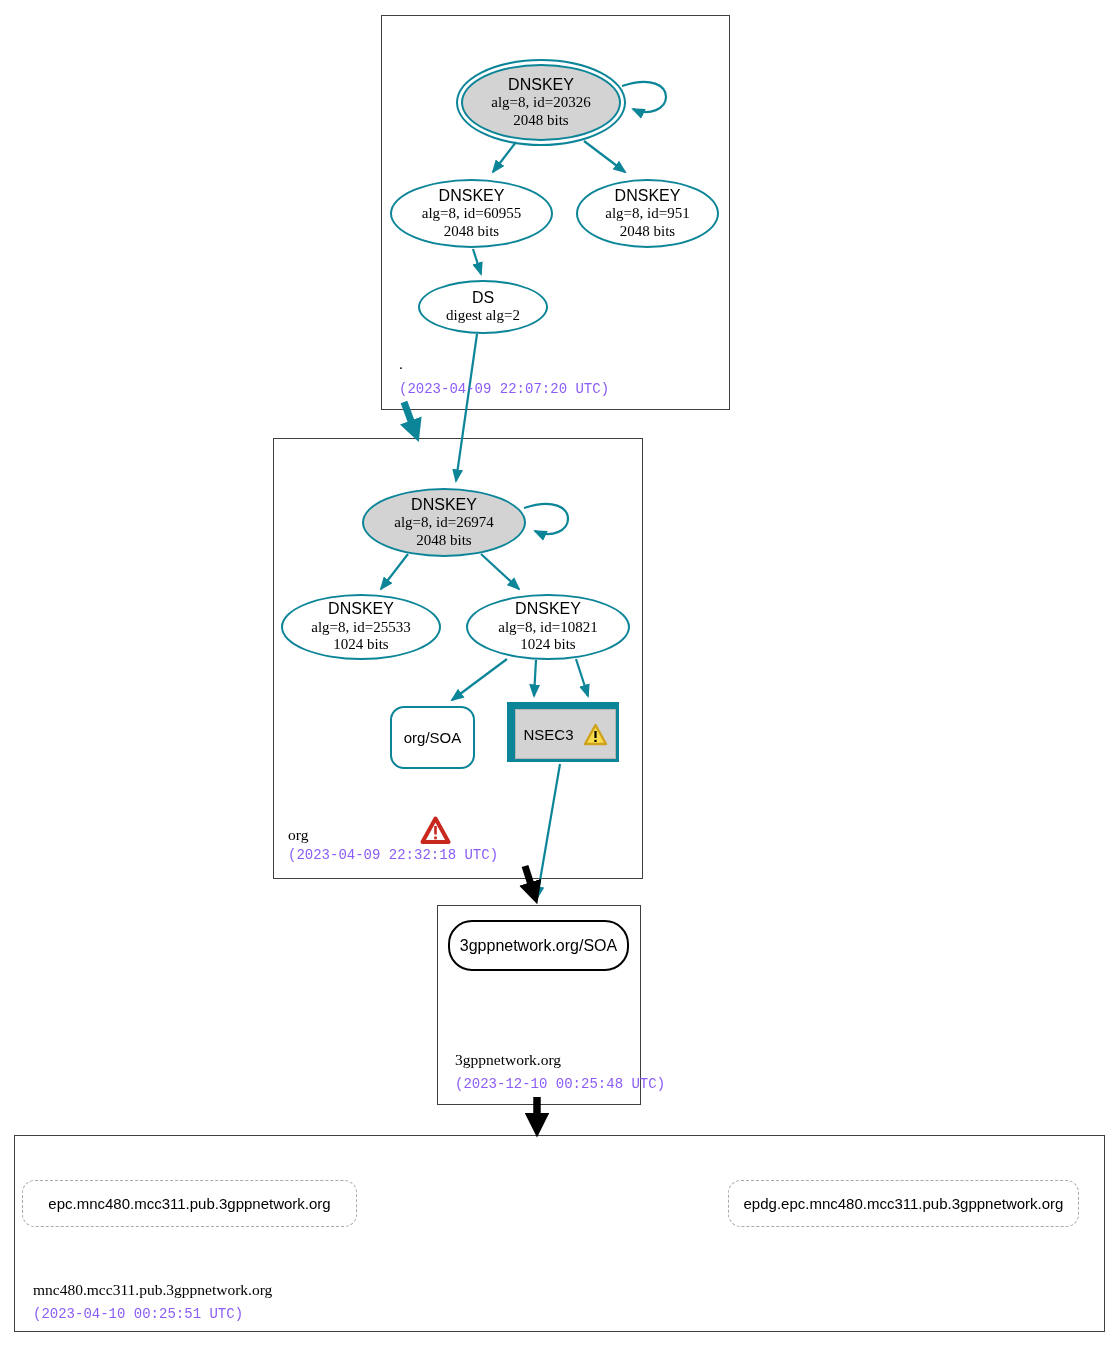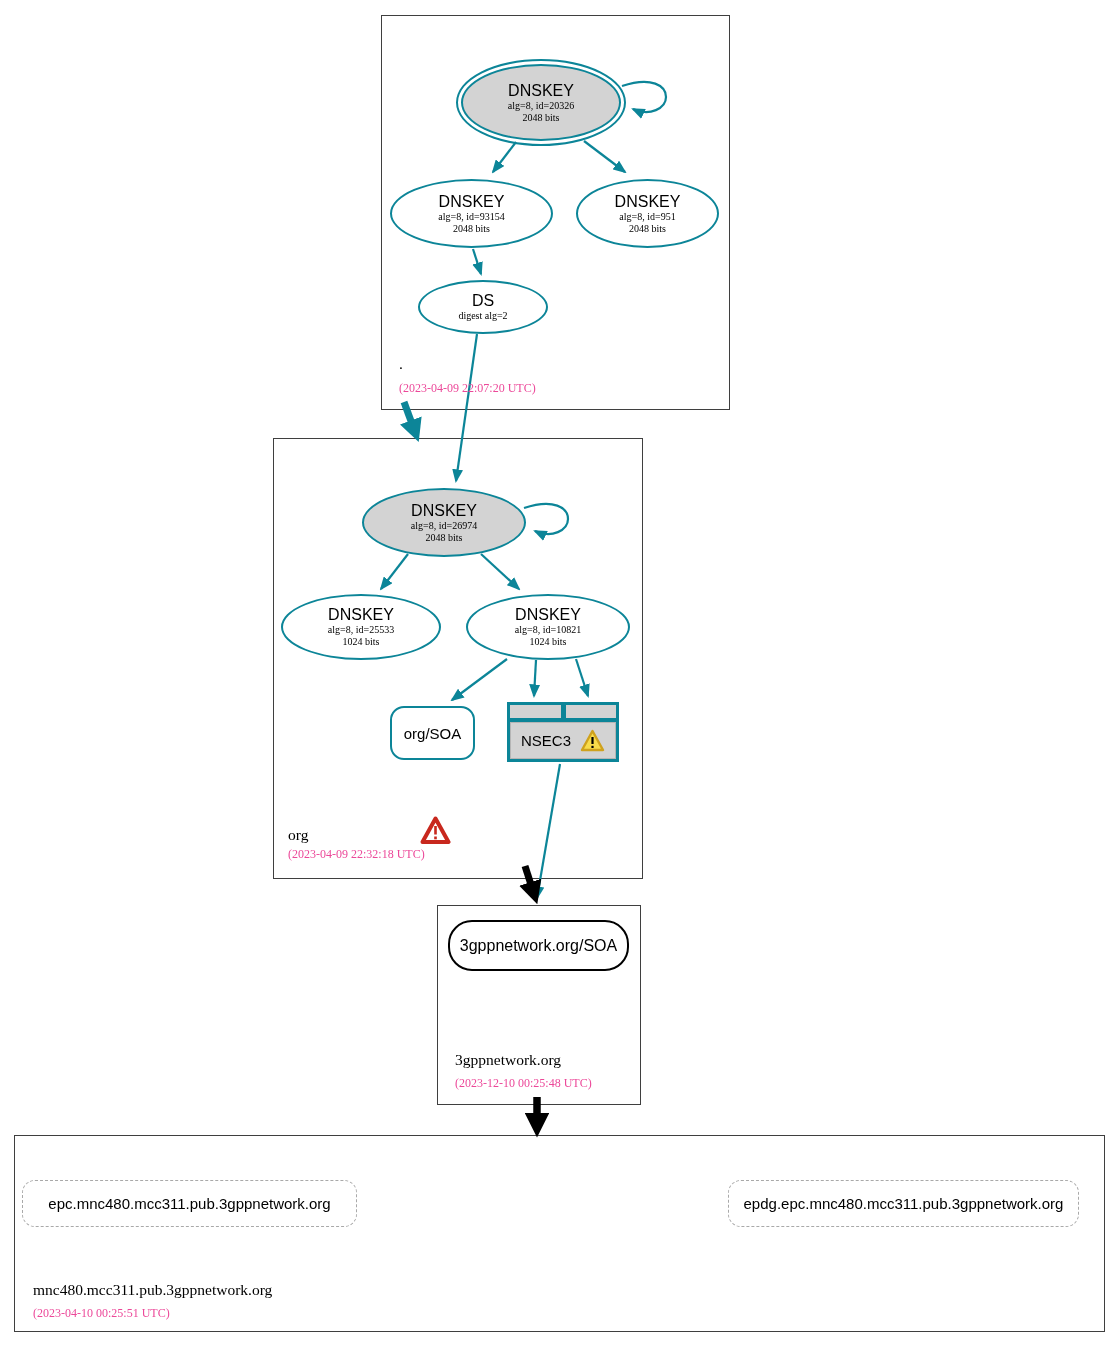--- a/index.html
+++ b/index.html
@@ -9,35 +9,35 @@
   svg.edges{position:absolute;left:0;top:0;pointer-events:none;}
   .ell{position:absolute;border:2.5px solid #0c8598;border-radius:50%;
        display:flex;flex-direction:column;align-items:center;justify-content:center;
        text-align:center;background:#fff;box-sizing:border-box;}
   .ell.gray{background:#d3d3d3;}
   .ring-outer{position:absolute;border:2.5px solid #0c8598;border-radius:50%;box-sizing:border-box;}
   .ring-inner{position:absolute;inset:3px;border:2.5px solid #0c8598;border-radius:50%;
        background:#d3d3d3;display:flex;flex-direction:column;align-items:center;
        justify-content:center;text-align:center;}
   .node-title{font-size:16px;color:#000;line-height:1.15;}
-  .node-sub{font-family:"Liberation Serif",serif;font-size:10px;color:#000;line-height:1.18;}
+  .node-sub{font-family:"Liberation Serif",serif;font-size:15px;color:#000;line-height:1.18;}
   .rrect{position:absolute;background:#fff;box-sizing:border-box;
          display:flex;align-items:center;justify-content:center;text-align:center;
          font-size:15px;color:#000;}
   .rrect.teal{border:2.5px solid #0c8598;border-radius:14px;}
   .rrect.black{border:2px solid #000;border-radius:24px;font-size:16px;}
   .rrect.dashed{border:1.6px dashed #a9a9a9;border-radius:13px;}
   .nsec3{position:absolute;box-sizing:border-box;border:3px solid #0c8598;background:#0c8598;
-         display:flex;flex-direction:column;}
+         display:flex;flex-direction:row;}
   .nsec3-head{display:flex;height:13px;gap:5px;}
   .nsec3-cell{flex:1;background:#d3d3d3;}
   .nsec3-body{flex:1;margin-top:4px;background:#d3d3d3;border:1px solid #b5b5b5;
         display:flex;align-items:center;justify-content:center;gap:9px;font-size:15px;color:#000;}
   .zlabel{position:absolute;font-family:"Liberation Serif",serif;font-size:15.5px;color:#000;}
-  .zts{position:absolute;font-family:Liberation Serif, serif;font-size:12px;color:#ec4899;}
+  .zts{position:absolute;font-family:Liberation Mono, monospace;font-size:14px;color:#8b5cf6;}
   .icon{position:absolute;}
 </style>
 </head>
 <body>
 
 <div id="stage">
 
   <div class="zonebox" style="left:381px;top:15px;width:347px;height:393px;"></div>
   <div class="zonebox" style="left:273px;top:438px;width:368px;height:439px;"></div>
   <div class="zonebox" style="left:437px;top:905px;width:202px;height:198px;"></div>
@@ -77,21 +77,21 @@
   <div class="ring-outer" style="left:456px;top:59px;width:170px;height:87px;">
     <div class="ring-inner">
       <div class="node-title">DNSKEY</div>
       <div class="node-sub">alg=8, id=20326</div>
       <div class="node-sub">2048 bits</div>
     </div>
   </div>
 
   <div class="ell" style="left:390px;top:179px;width:163px;height:69px;">
     <div class="node-title">DNSKEY</div>
-    <div class="node-sub">alg=8, id=93154</div>
+    <div class="node-sub">alg=8, id=60955</div>
     <div class="node-sub">2048 bits</div>
   </div>
 
   <div class="ell" style="left:576px;top:179px;width:143px;height:69px;">
     <div class="node-title">DNSKEY</div>
     <div class="node-sub">alg=8, id=951</div>
     <div class="node-sub">2048 bits</div>
   </div>
 
   <div class="ell" style="left:418px;top:280px;width:130px;height:54px;">
@@ -113,21 +113,21 @@
     <div class="node-sub">alg=8, id=25533</div>
     <div class="node-sub">1024 bits</div>
   </div>
 
   <div class="ell" style="left:466px;top:594px;width:164px;height:66px;">
     <div class="node-title">DNSKEY</div>
     <div class="node-sub">alg=8, id=10821</div>
     <div class="node-sub">1024 bits</div>
   </div>
 
-  <div class="rrect teal" style="left:390px;top:706px;width:85px;height:54px;">
+  <div class="rrect teal" style="left:390px;top:706px;width:85px;height:63px;">
     <span>org/SOA</span>
   </div>
 
   <div class="nsec3" style="left:507px;top:702px;width:112px;height:60px;">
     <div class="nsec3-head">
       <div class="nsec3-cell"></div>
       <div class="nsec3-cell"></div>
     </div>
     <div class="nsec3-body">
       <span>NSEC3</span>

